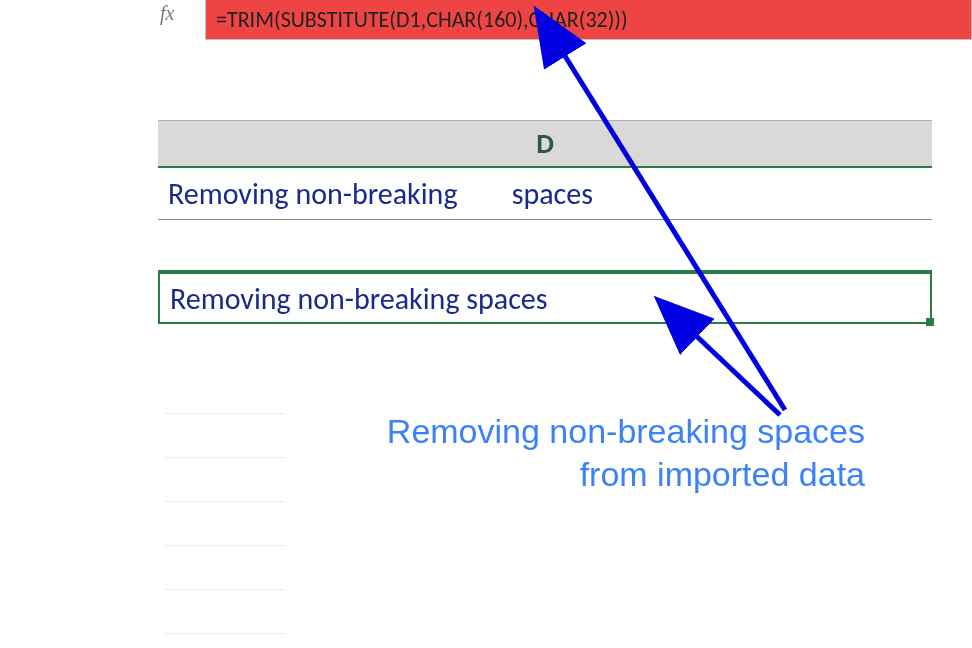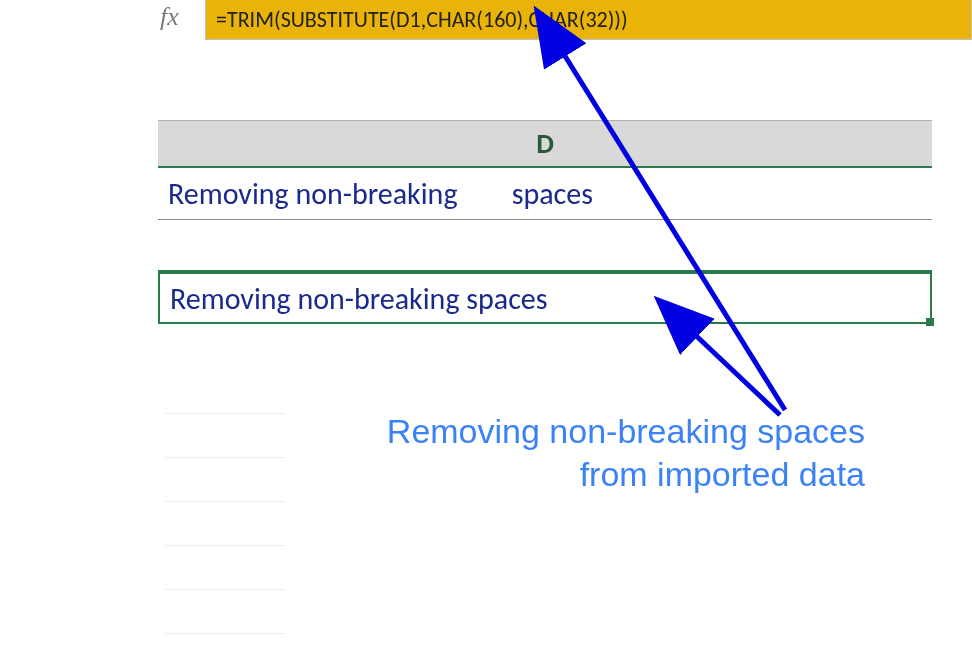--- a/index.html
+++ b/index.html
@@ -14,32 +14,32 @@
       height: 648px;
       position: relative;
       overflow: hidden;
     }
     .fx-label {
       position: absolute;
       top: 2px;
       left: 160px;
       font-style: italic;
       font-family: "Times New Roman", serif;
-      font-size: 26px;
+      font-size: 20px;
       color: #7a7a7a;
     }
     .formula-input {
       position: absolute;
       top: 0;
       left: 205px;
       right: 0;
       height: 40px;
       border: 1px solid #c0c0c0;
       border-top: none;
-      background: #eab308;
+      background: #ef4444;
       display: flex;
       align-items: center;
       padding-left: 10px;
       font-size: 22px;
       color: #222;
       white-space: pre;
     }
     .col-header {
       position: absolute;
       top: 120px;

